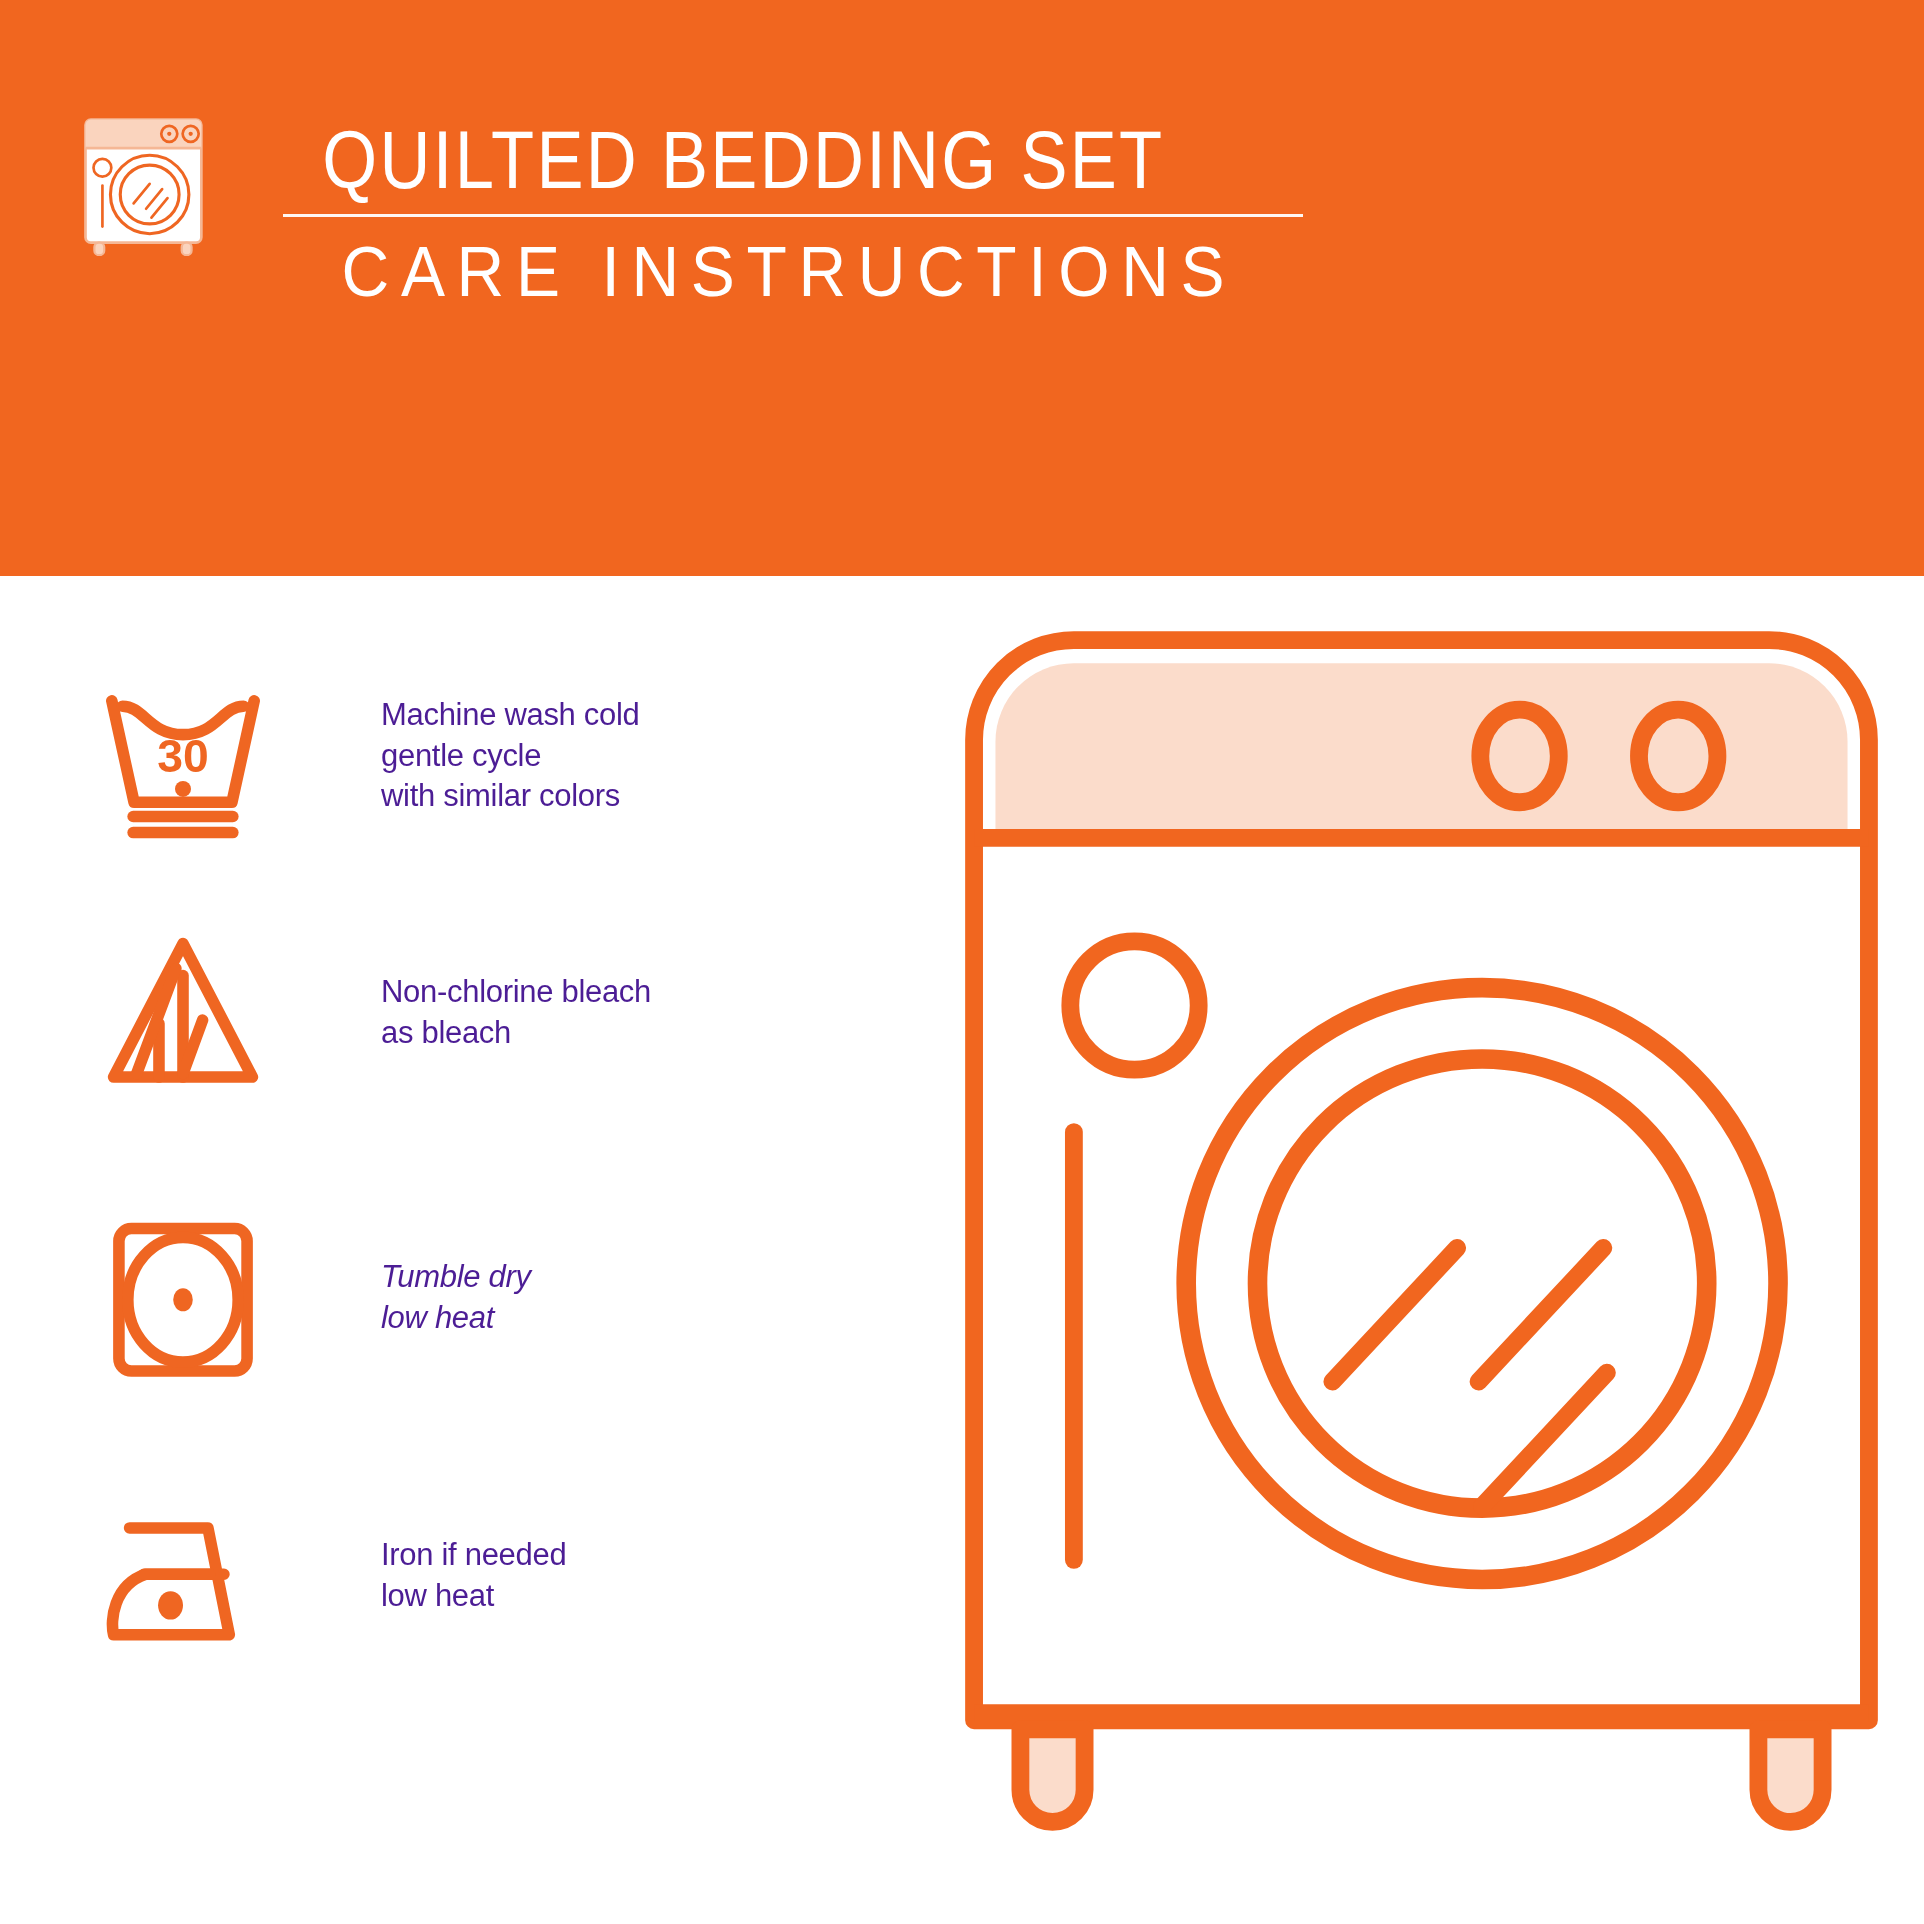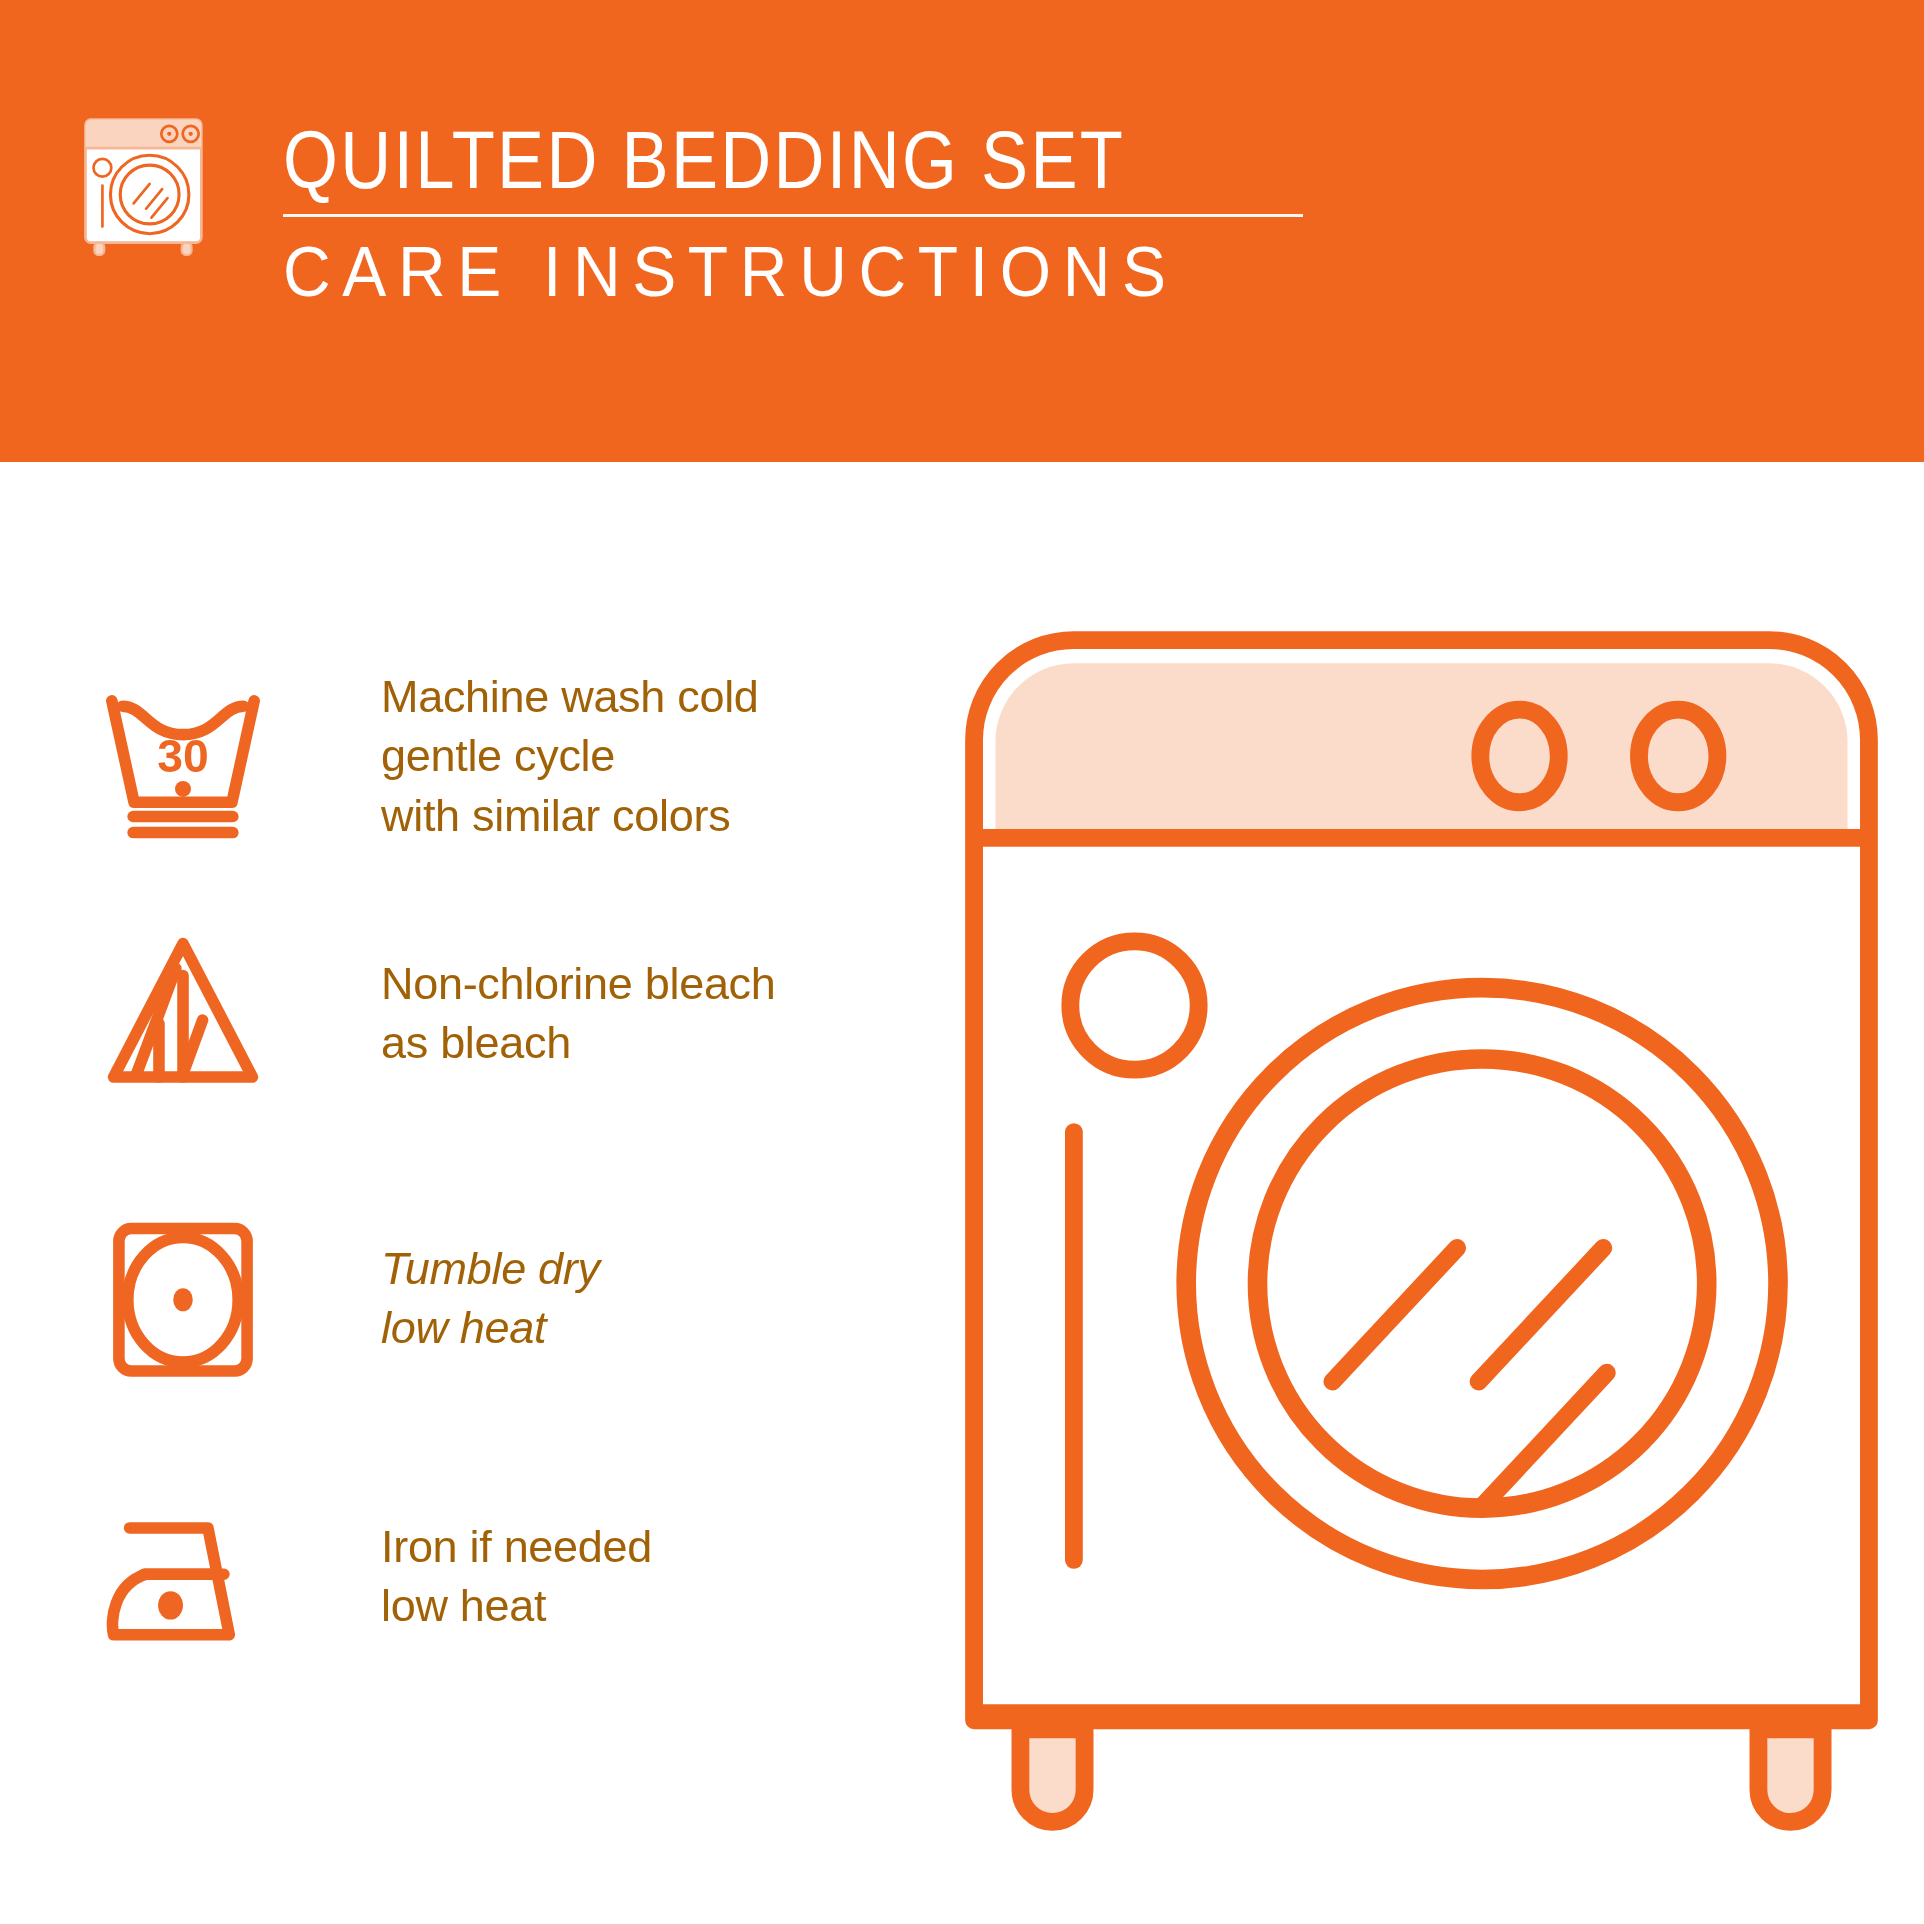--- a/index.html
+++ b/index.html
@@ -8,22 +8,23 @@
     font-family: "Liberation Sans", sans-serif;
     background: #ffffff;
     position: relative;
     overflow: hidden;
   }
 
   
   #header {
     position: absolute;
     left: 0; top: 0;
-    width: 1925px; height: 462px;
+    width: 1925px; height: 576px;
     background: #F1661F;
+    text-align: right;
   }
   #header-icon {
     position: absolute;
     left: 73px; top: 100px;
     width: 156px; height: 156px;
   }
   #header-text {
     position: absolute;
     left: 283px; top: 118px;
     width: 1025px;
@@ -78,23 +79,23 @@
 
   .care-symbol {
     width: 187px;
     flex: 0 0 187px;
     display: flex;
     align-items: flex-end;
     justify-content: center;
   }
   .care-label {
     margin-left: 105px;
-    font-size: 45px;
+    font-size: 31px;
     font-weight: 500;
-    color: #a16207;
+    color: #4c1d95;
     line-height: 1.32;
     letter-spacing: -0.3px;
   }
   .care-label div { white-space: nowrap; }
 
   
   #washer {
     position: absolute;
     left: 958px; top: 624px;
     width: 927px; height: 1230px;

